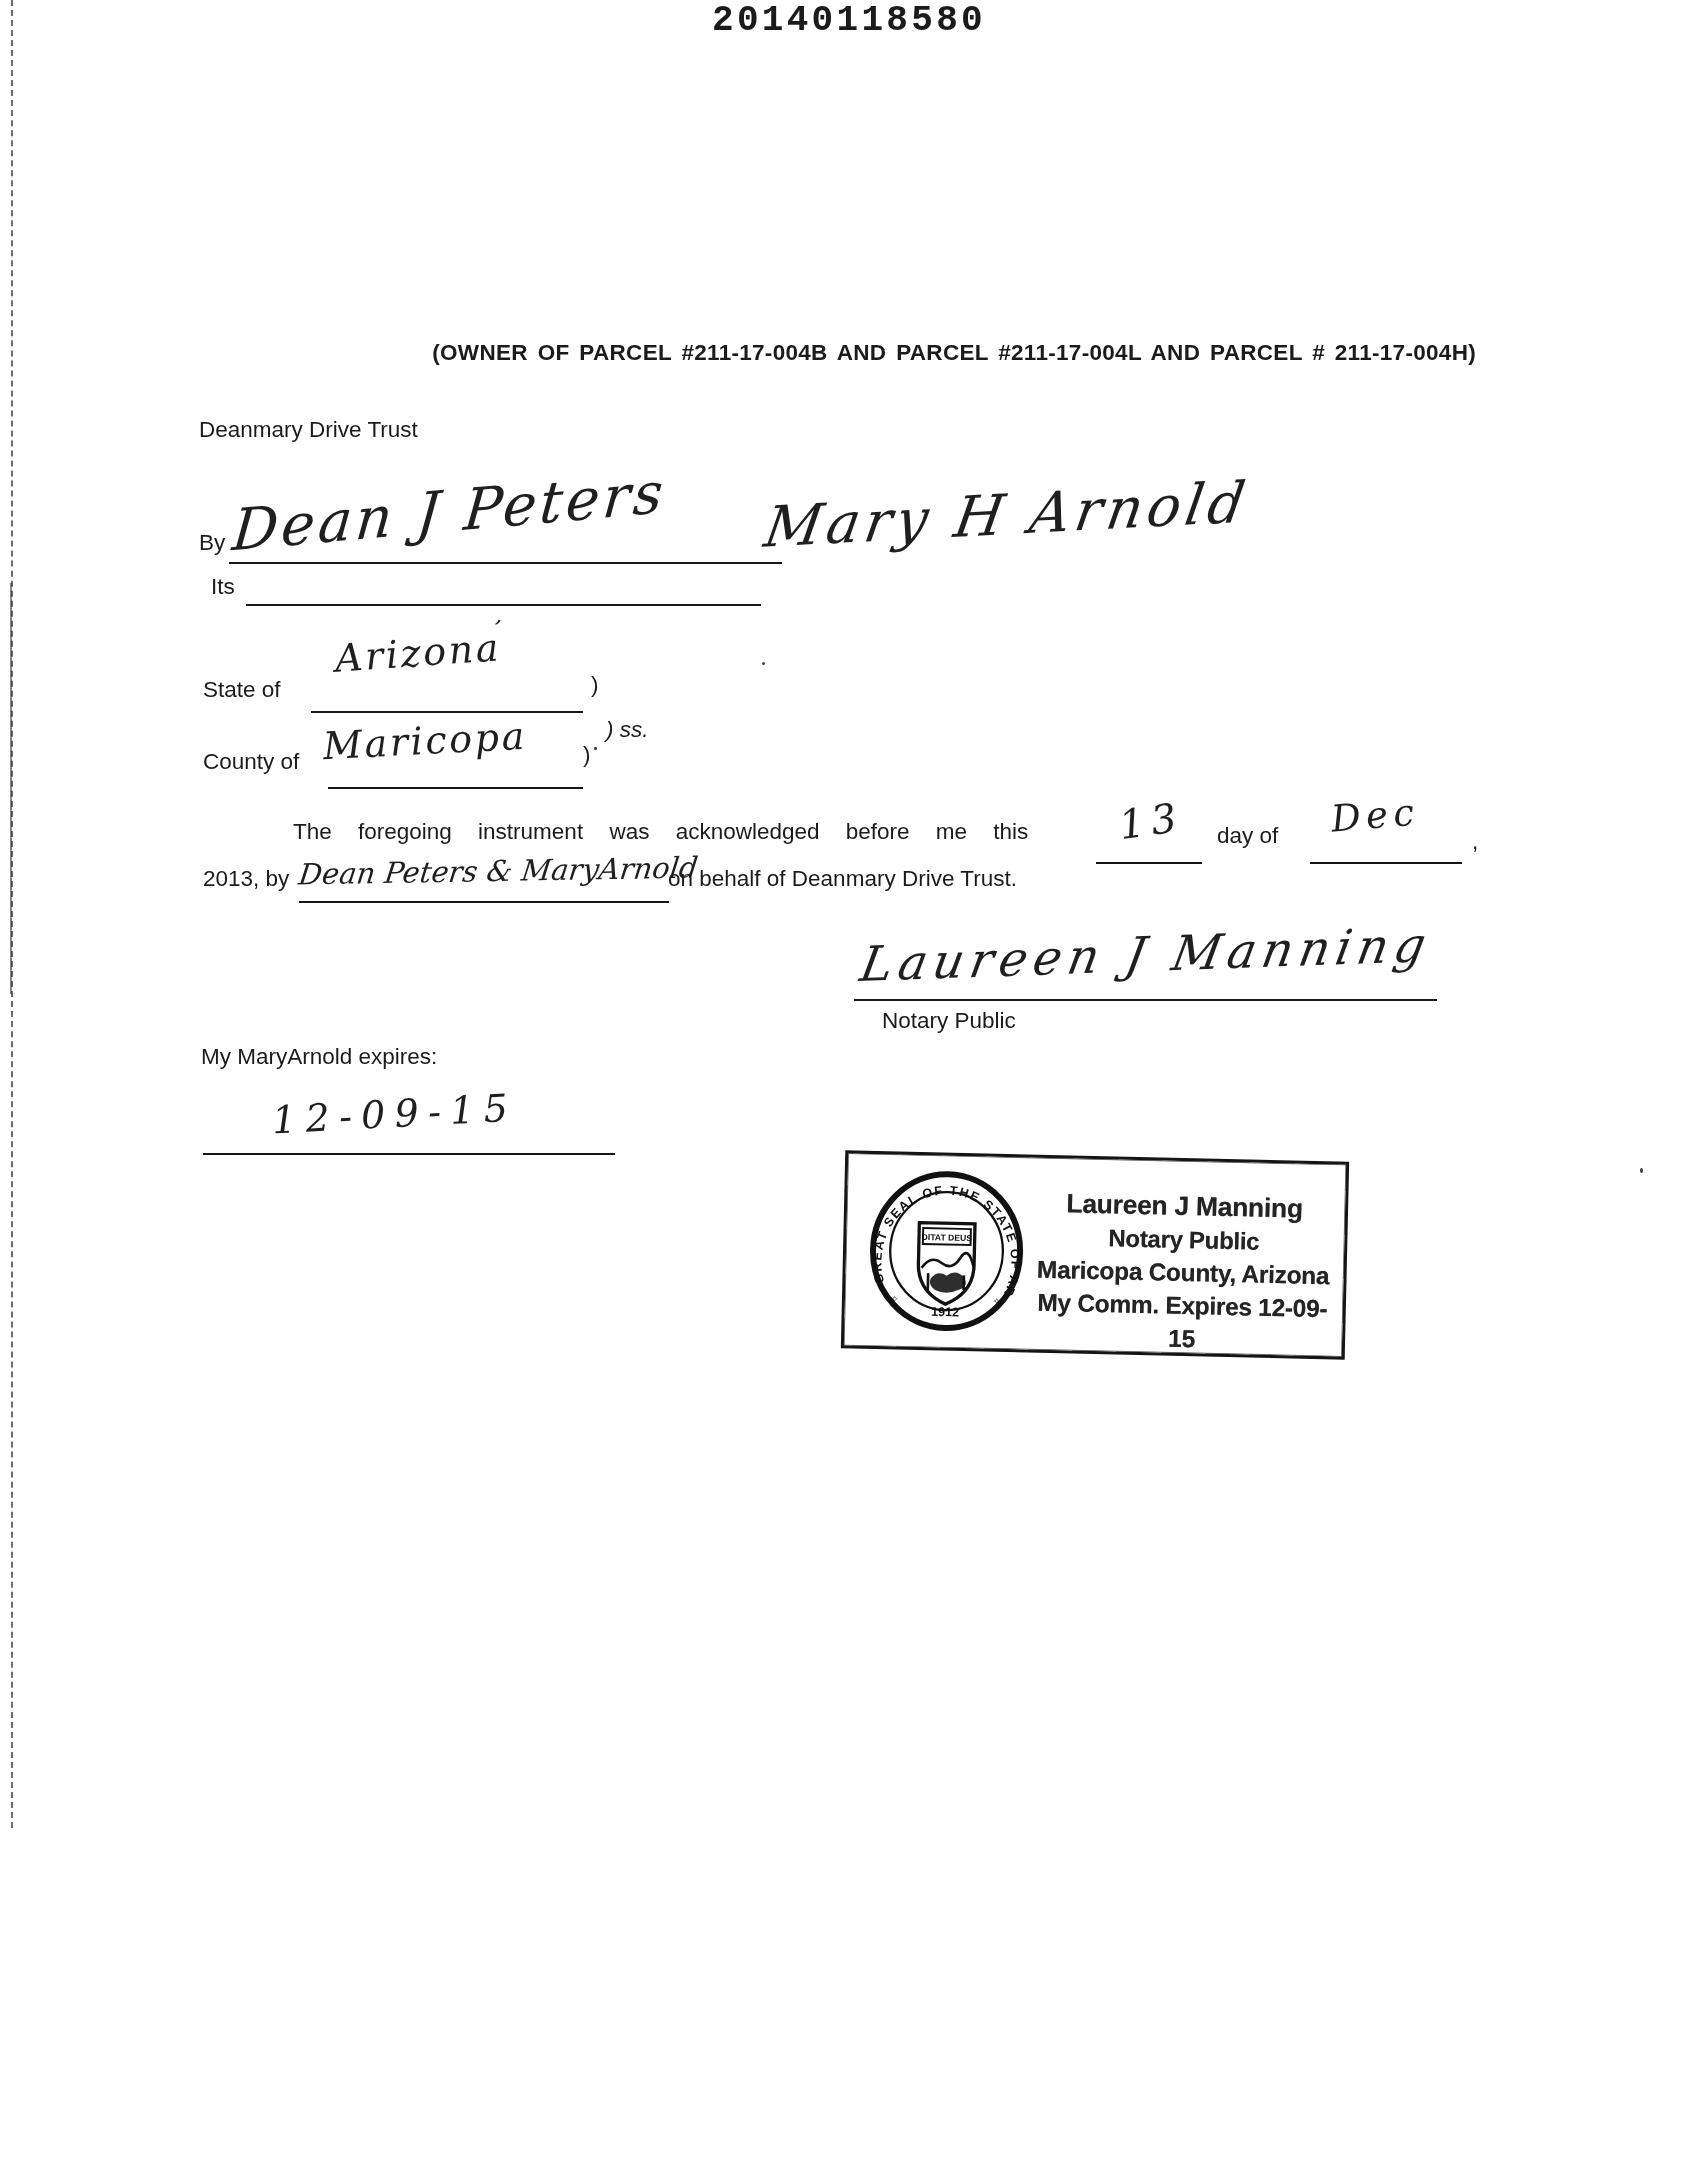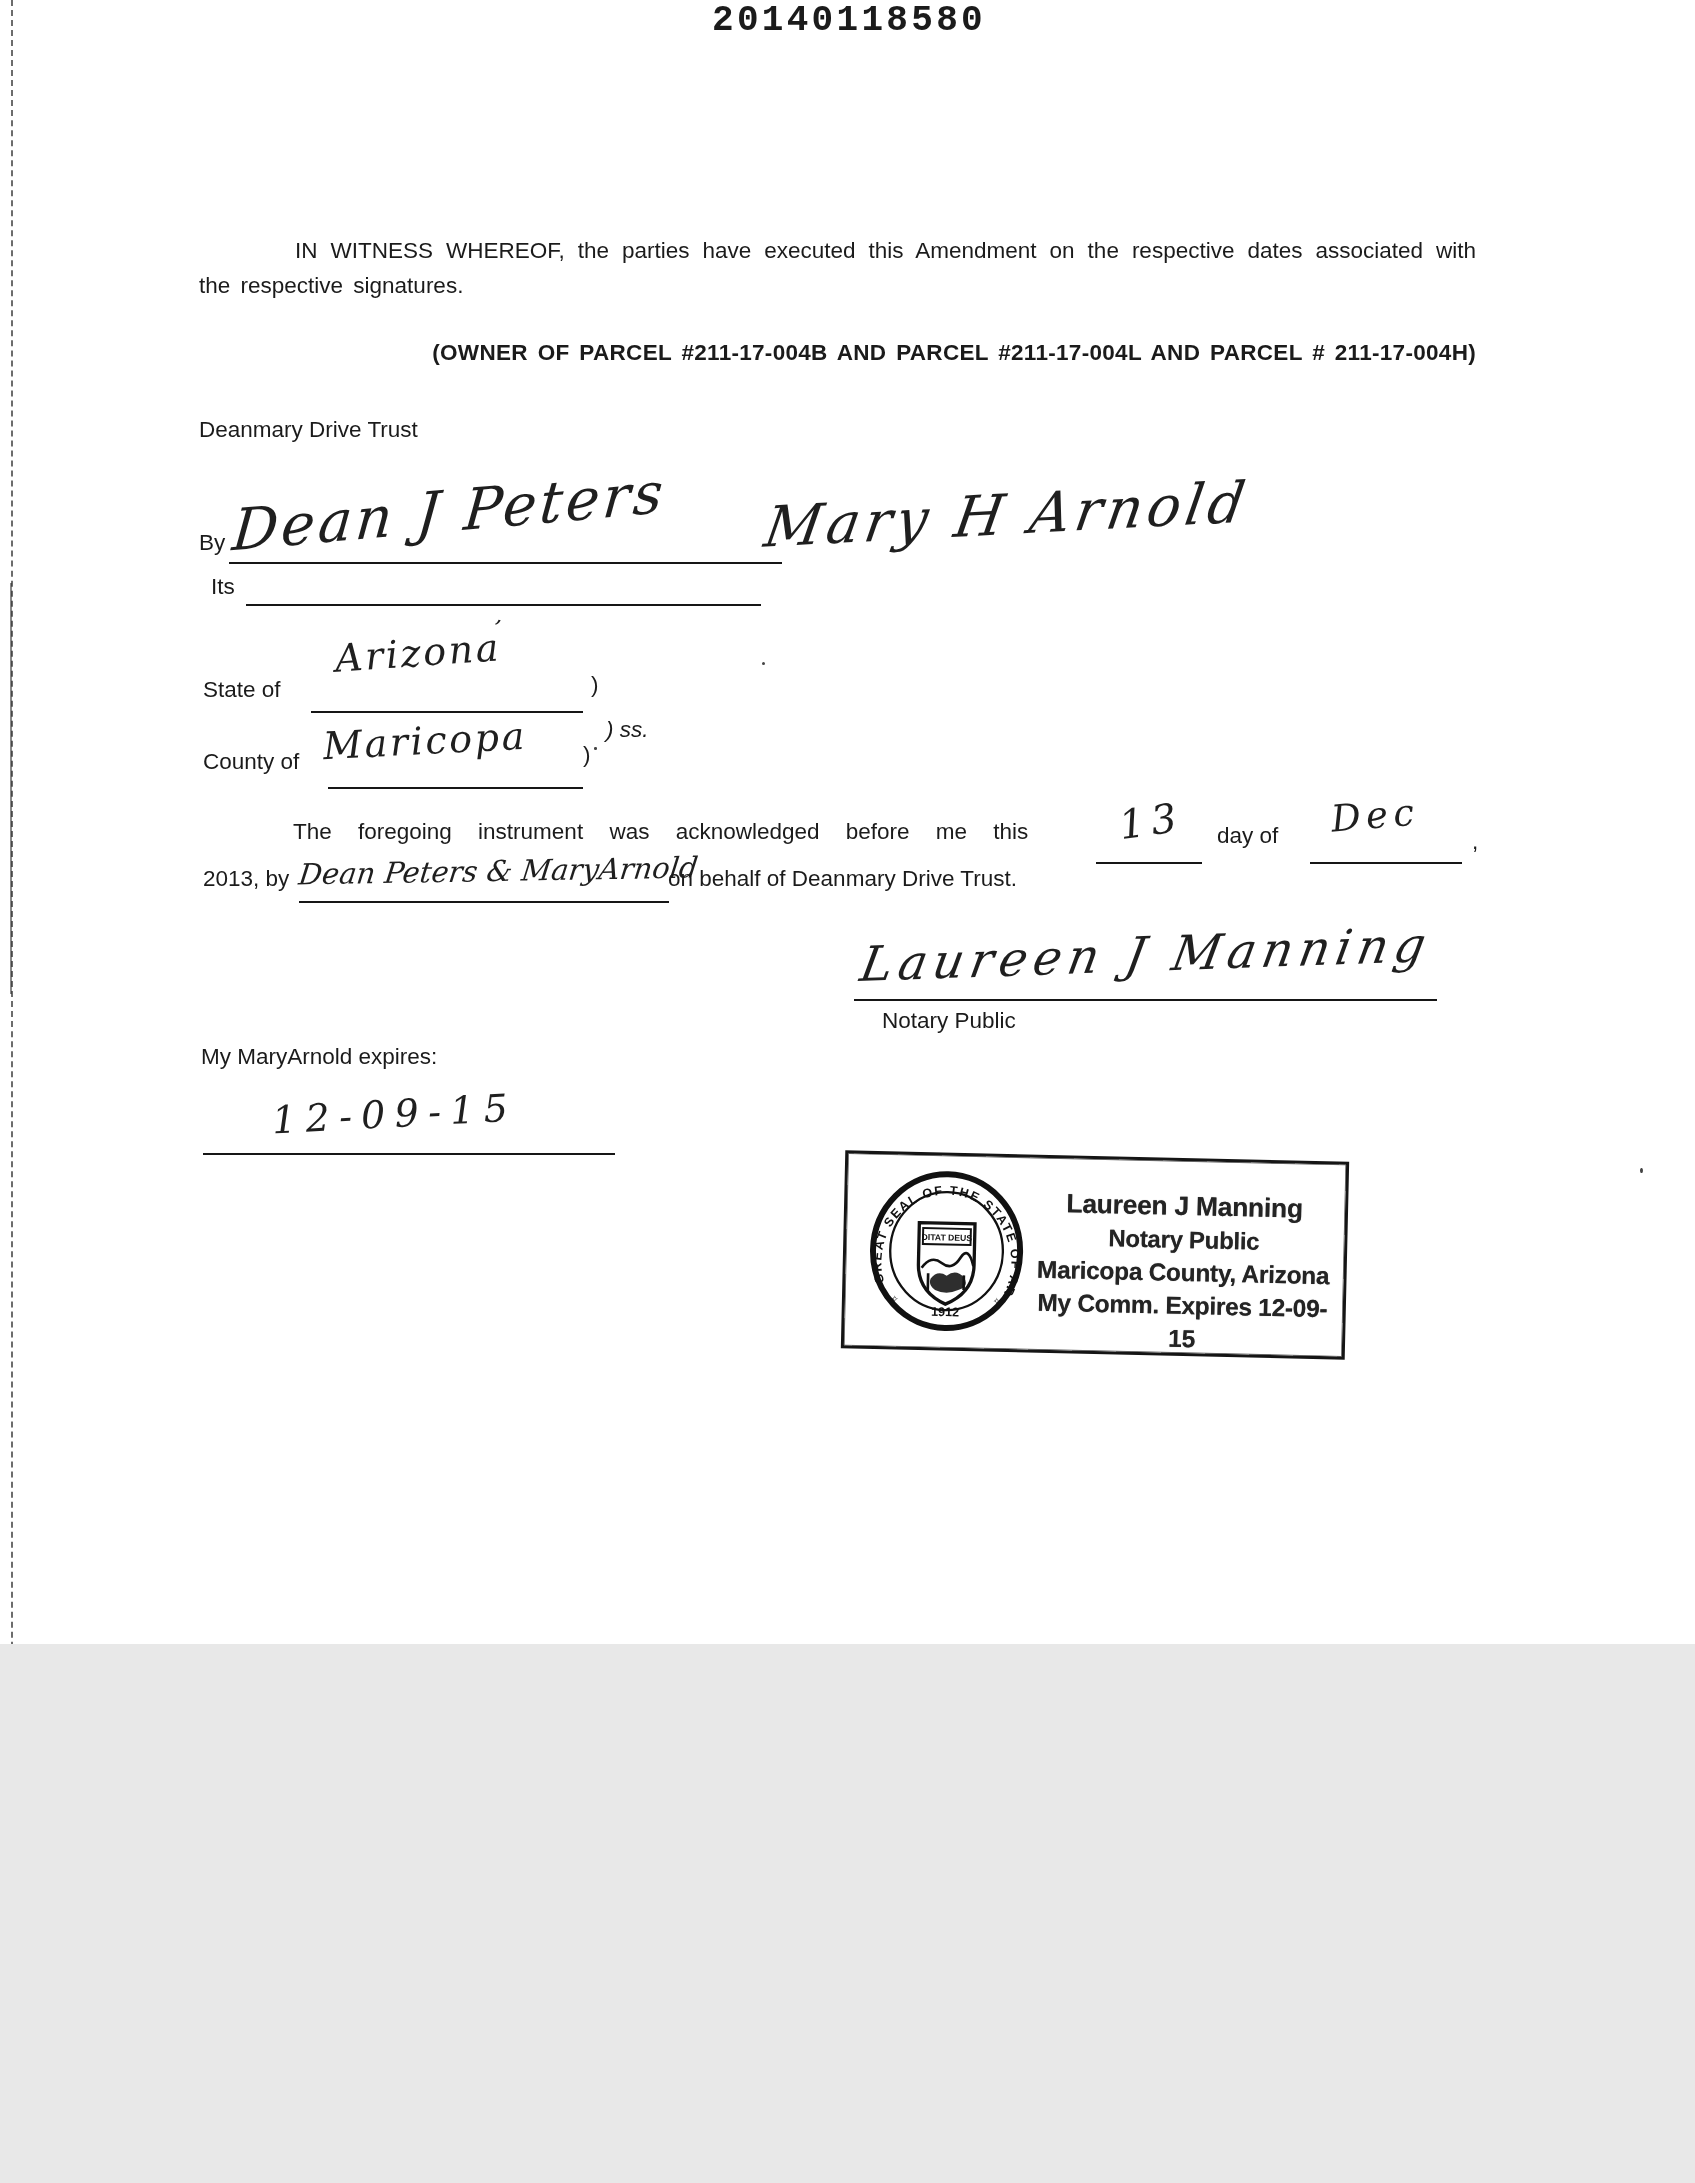--- a/index.html
+++ b/index.html
@@ -1,17 +1,17 @@
 <!DOCTYPE html>
 <html style="font-size:10.6px"><head>
 <meta charset="utf-8">
 <style>
   html,body { margin:0; padding:0; background:#e8e8e8; }
   .page {
-    position:relative; width:1696px; height:1644px; background:#ffffff;
+    position:relative; width:1696px; height:2183px; background:#ffffff;
     font-family:"Liberation Sans", sans-serif; color:#1b1b1b; overflow:hidden;
   }
   .t { position:absolute; white-space:nowrap; }
   .body-text { font-size:22.5px; }
   .line { position:absolute; border-top:2px solid #161616; height:0; }
   .hand { font-family:"DejaVu Serif", serif; font-style:italic; color:#1f1f1f; }
   .speck { position:absolute; background:#444; border-radius:50%; }
   .scan-edge { position:absolute; left:10.6px; top:0; height:1828px; width:0;
     border-left:2px dashed #3c3c3c; opacity:.75; }
   .scan-edge2 { position:absolute; left:10px; top:583px; height:411px; width:0;
@@ -46,21 +46,20 @@
 </head>
 <body>
 
 <div class="page">
 
   <div class="scan-edge"></div>
   <div class="scan-edge2"></div>
 
   <div class="t header-num" style="left:712px; top:0px;">20140118580</div>
 
-  <div class="para">IN WITNESS WHEREOF, the parties have executed this Amendment on the respective dates associated with the respective signatures.</div>
 
   <div class="parcel">(OWNER OF PARCEL #211-17-004B AND PARCEL #211-17-004L AND PARCEL # 211-17-004H)</div>
 
   <div class="t body-text" style="left:199px; top:417px;">Deanmary Drive Trust</div>
 
   <div class="t body-text" style="left:199px; top:530px;">By</div>
   <div class="line" style="left:229px; top:562px; width:553px;"></div>
   <div class="t hand" style="left:232px; top:478px; font-size:57px; letter-spacing:3.3px; transform:rotate(-5deg) skewX(-10deg);">Dean J Peters</div>
   <div class="t hand" style="left:765px; top:482px; font-size:56px; letter-spacing:4.6px; transform:rotate(-3deg) skewX(-12deg);">Mary H Arnold</div>
 

